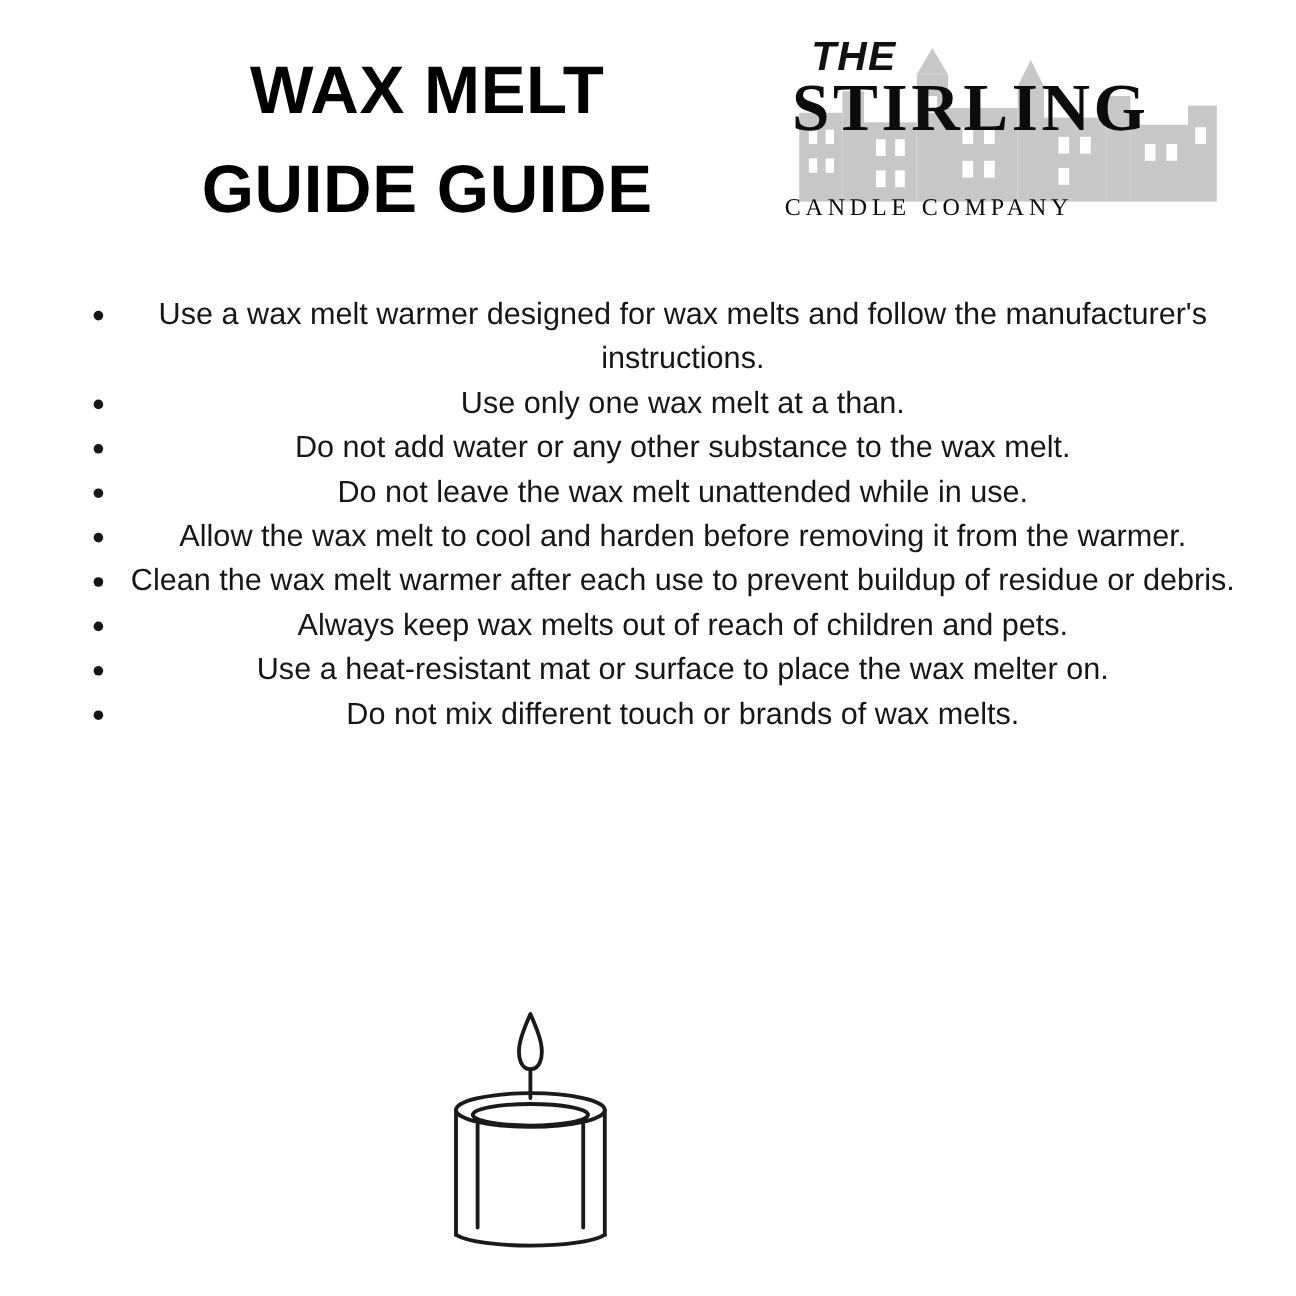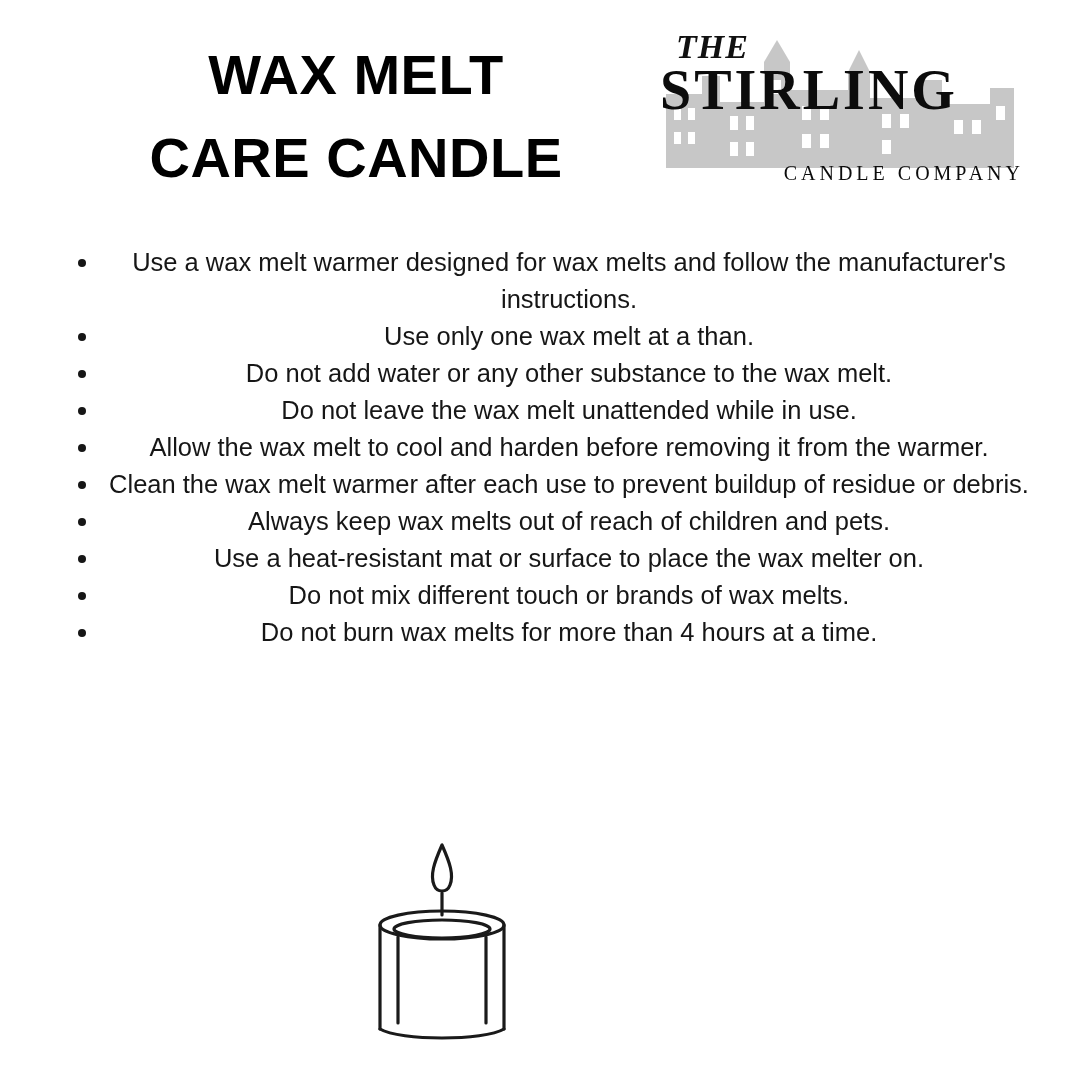--- a/index.html
+++ b/index.html
@@ -56,21 +56,21 @@
     height: 190px;
   }
   .logo-art {
     position: absolute;
     inset: 0;
   }
   .logo-the {
     position: absolute;
     left: 22px;
     top: 6px;
-    font-family: Liberation Serif, serif;
+    font-family: Liberation Sans, sans-serif;
     font-style: italic;
     font-weight: bold;
     font-size: 34px;
     color: #111111;
     letter-spacing: 1px;
   }
   .logo-main {
     position: absolute;
     left: 6px;
     top: 40px;
@@ -80,21 +80,21 @@
     letter-spacing: 3px;
     color: #0c0c0c;
     line-height: 1;
     white-space: nowrap;
   }
   .logo-sub {
     position: absolute;
     left: 0;
     right: 0;
     top: 140px;
-    text-align: right;
+    text-align: left;
     font-family: "Liberation Serif", serif;
     font-size: 20px;
     letter-spacing: 4px;
     color: #0c0c0c;
     white-space: nowrap;
   }
   .skyline {
     position: absolute;
     left: 4px;
     top: 10px;
@@ -145,21 +145,21 @@
 </style>
 </head>
 <body>
 
 <div class="page">
 
   <div class="header">
 
     <div class="title-block">
       <div class="title-line">WAX MELT</div>
-      <div class="title-line">CARE CANDLE</div>
+      <div class="title-line">GUIDE GUIDE</div>
     </div>
 
     <div class="logo">
       <div class="logo-art">
         <svg class="skyline" viewBox="0 0 362 140" preserveAspectRatio="none">
           <g fill="#4a4a4a">
             <rect x="8" y="62" width="36" height="74"></rect>
             <rect x="44" y="44" width="18" height="92"></rect>
             <rect x="62" y="70" width="44" height="66"></rect>
             <rect x="106" y="30" width="26" height="106"></rect>
@@ -204,21 +204,20 @@
   <ul class="care-list">
     <li class="care-item">Use a wax melt warmer designed for wax melts and follow the manufacturer's instructions.</li>
     <li class="care-item">Use only one wax melt at a than.</li>
     <li class="care-item">Do not add water or any other substance to the wax melt.</li>
     <li class="care-item">Do not leave the wax melt unattended while in use.</li>
     <li class="care-item">Allow the wax melt to cool and harden before removing it from the warmer.</li>
     <li class="care-item">Clean the wax melt warmer after each use to prevent buildup of residue or debris.</li>
     <li class="care-item">Always keep wax melts out of reach of children and pets.</li>
     <li class="care-item">Use a heat-resistant mat or surface to place the wax melter on.</li>
     <li class="care-item">Do not mix different touch or brands of wax melts.</li>
-    <li class="care-item">Do not burn wax melts for more than 4 hours at a time.</li>
   </ul>
 
   <svg class="candle" viewBox="0 0 200 215">
     <g fill="none" stroke="#1a1a1a" stroke-width="3.2" stroke-linecap="round" stroke-linejoin="round">
       <path d="M100 8 C 92 26, 88 38, 92 48 C 95 56, 105 56, 108 48 C 112 38, 108 26, 100 8 Z"></path>
       <path d="M100 56 L 100 78"></path>
       <ellipse cx="100" cy="88" rx="62" ry="14"></ellipse>
       <path d="M38 88 L 38 192"></path>
       <path d="M162 88 L 162 192"></path>
       <path d="M38 192 C 58 204, 142 204, 162 192"></path>

